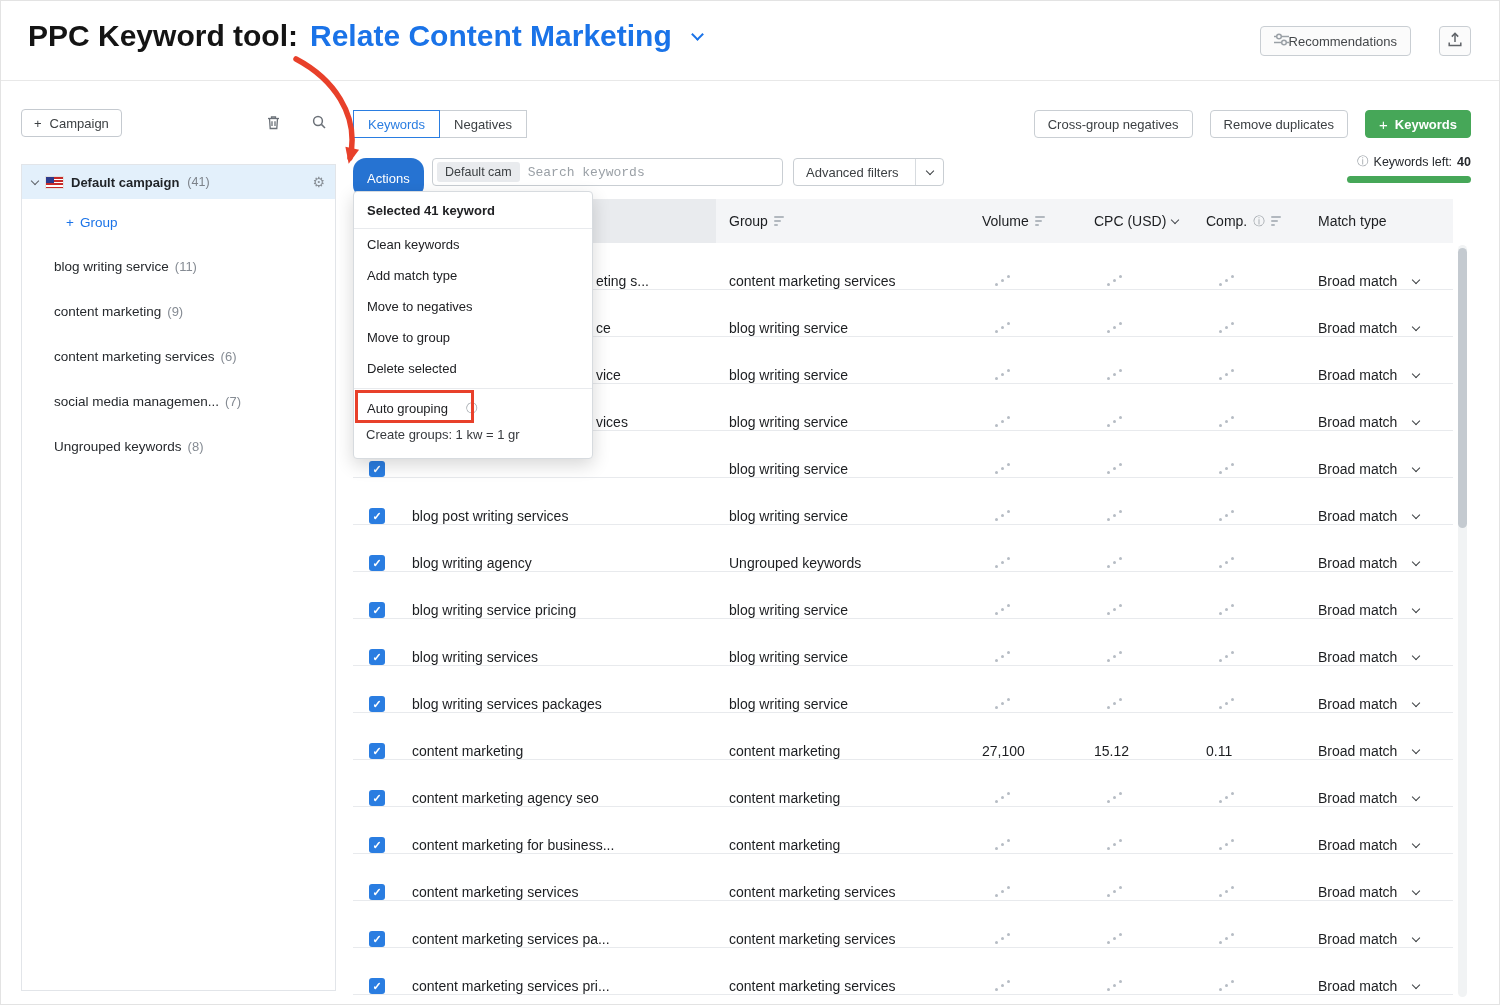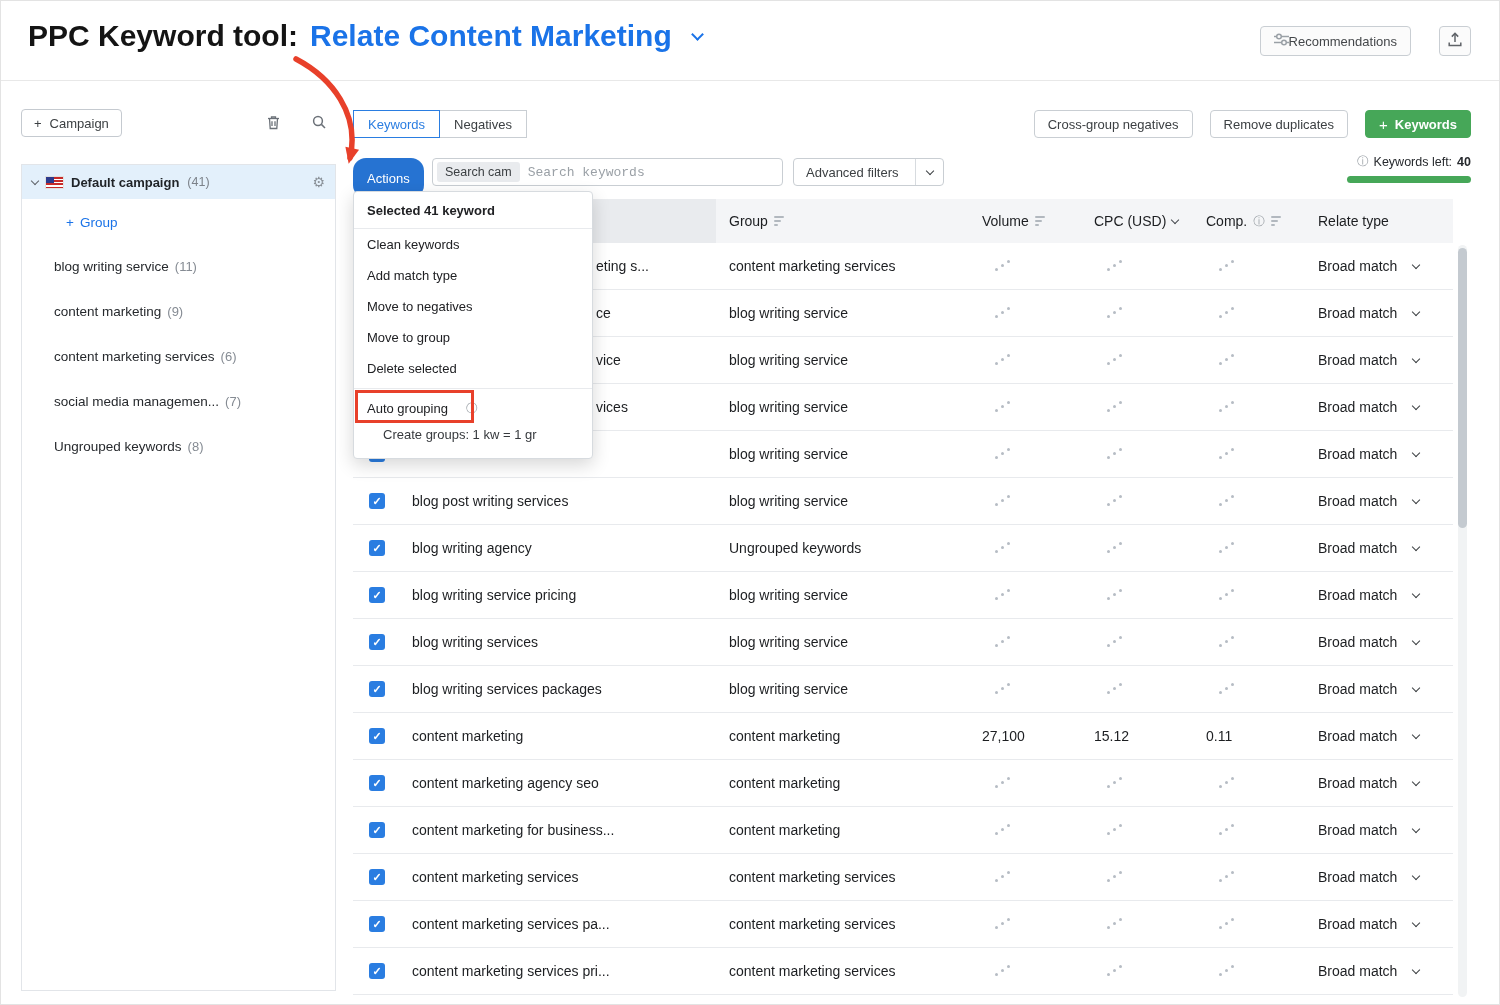--- a/index.html
+++ b/index.html
@@ -76,38 +76,38 @@
   .cell-match{width:140px;padding-left:13px;display:flex;align-items:center;gap:16px;font-size:14px;color:#1c1e21;cursor:pointer}
   .cell-match .chev{color:#3c4043;margin-top:-3px}
   .hcell{display:flex;align-items:center;gap:6px}
   .hc-kw{background:#e9ebee;height:44px}
   .sort-icon{display:inline-flex;flex-direction:column;gap:2px}
   .sort-icon i{display:block;height:2px;background:#b2b8bf;border-radius:1px}
   .sort-icon i:nth-child(1){width:10px}
   .sort-icon i:nth-child(2){width:7px}
   .sort-icon i:nth-child(3){width:4px}
   .hchev{color:#45494e;margin-top:-3px}
-  .trow{height:47px;display:flex;align-items:center;border-bottom:1px solid #e8eaed;background:#fff}
+  .trow{height:47px;display:flex;align-items:flex-end;border-bottom:1px solid #e8eaed;background:#fff}
   .trow:nth-child(-n+5) .cell-kw{padding-left:195px}
   .cb{width:16px;height:16px;border-radius:3px;background:#2a7de1;display:flex;align-items:center;justify-content:center;cursor:pointer}
   .cb::after{content:"\2713";color:#fff;font-size:11px;font-weight:700;line-height:1}
   .na{position:relative;display:inline-block;width:15px;height:11px;margin-left:13px}
   .na i{position:absolute;width:3px;height:3px;border-radius:50%;background:#b6bcc4}
   .na i:nth-child(1){left:0;bottom:0}
   .na i:nth-child(2){left:6px;top:4px}
   .na i:nth-child(3){left:12px;top:0}
 
   
   .menu{position:absolute;left:352px;top:190px;width:240px;background:#fff;border:1px solid #d7dbdf;border-radius:4px;box-shadow:0 6px 18px rgba(0,0,0,.16);z-index:6;padding-bottom:10px}
   .menu-h{padding:11px 13px 10px;font-size:13px;font-weight:700;color:#202124;border-bottom:1px solid #e8eaed}
   .menu-item{padding:8px 13px;font-size:13px;color:#202124;cursor:pointer}
   .menu-div{border:none;border-top:1px solid #e8eaed;margin:4px 0}
   .auto-grouping{position:relative;padding:8px 13px;font-size:13px;color:#202124;display:flex;align-items:center;gap:18px;cursor:pointer}
   .annot-box{position:absolute;left:1px;top:-3px;width:119px;height:33px;border:3px solid #e8402a;pointer-events:none;z-index:7}
-  .menu-hint{padding:3px 29px 6px;font-size:13px;color:#36393d}
+  .menu-hint{padding:3px 12px 6px;font-size:13px;color:#36393d}
   .set-match{margin:16px 9px 0;height:28px;border:1px solid #c9ced3;border-radius:4px;display:flex;align-items:center;justify-content:space-between;padding:0 10px;font-size:13px;color:#80868d;cursor:pointer}
   .set-match .chev{color:#3c4043;margin-top:-3px}
 
   
   .sb-track{position:absolute;right:32px;top:244px;width:9px;height:752px;background:#f1f3f4;border-radius:5px}
   .sb-thumb{position:absolute;left:0;top:3px;width:9px;height:280px;background:#c4cad0;border-radius:5px;cursor:pointer}
 
   
   .annot-arrow{position:absolute;left:283px;top:55px;z-index:9;pointer-events:none}
 </style>
@@ -225,21 +225,21 @@
     <div class="kw-left-line">
       <i class="info"></i>
       <span>Keywords left:</span>
       <b>40</b>
     </div>
     <div class="kw-bar"></div>
   </div>
 
   <button class="actions-btn">Actions</button>
   <div class="searchbox">
-    <span class="pill">Search cam</span>
+    <span class="pill">Default cam</span>
     <input type="text" placeholder="Search keywords" style="">
   </div>
   <div class="adv">
     <span class="adv-label">Advanced filters</span>
     <span class="adv-caret">
         <span class="chev"></span>
       </span>
   </div>
 
   <div class="thead">
@@ -268,21 +268,21 @@
     <div class="cell cell-num hcell">
       <span>Comp.</span>
       <i class="info"></i>
       <span class="sort-icon">
           <i></i>
           <i></i>
           <i></i>
         </span>
     </div>
     <div class="cell cell-match hcell">
-      <span>Relate type</span>
+      <span>Match type</span>
     </div>
   </div>
 
   <div class="tbody">
       <div class="trow">
         <div class="cell cell-cb">
           <span class="cb"></span>
         </div>
         <div class="cell cell-kw">eting s...</div>
         <div class="cell cell-group">content marketing services</div>

